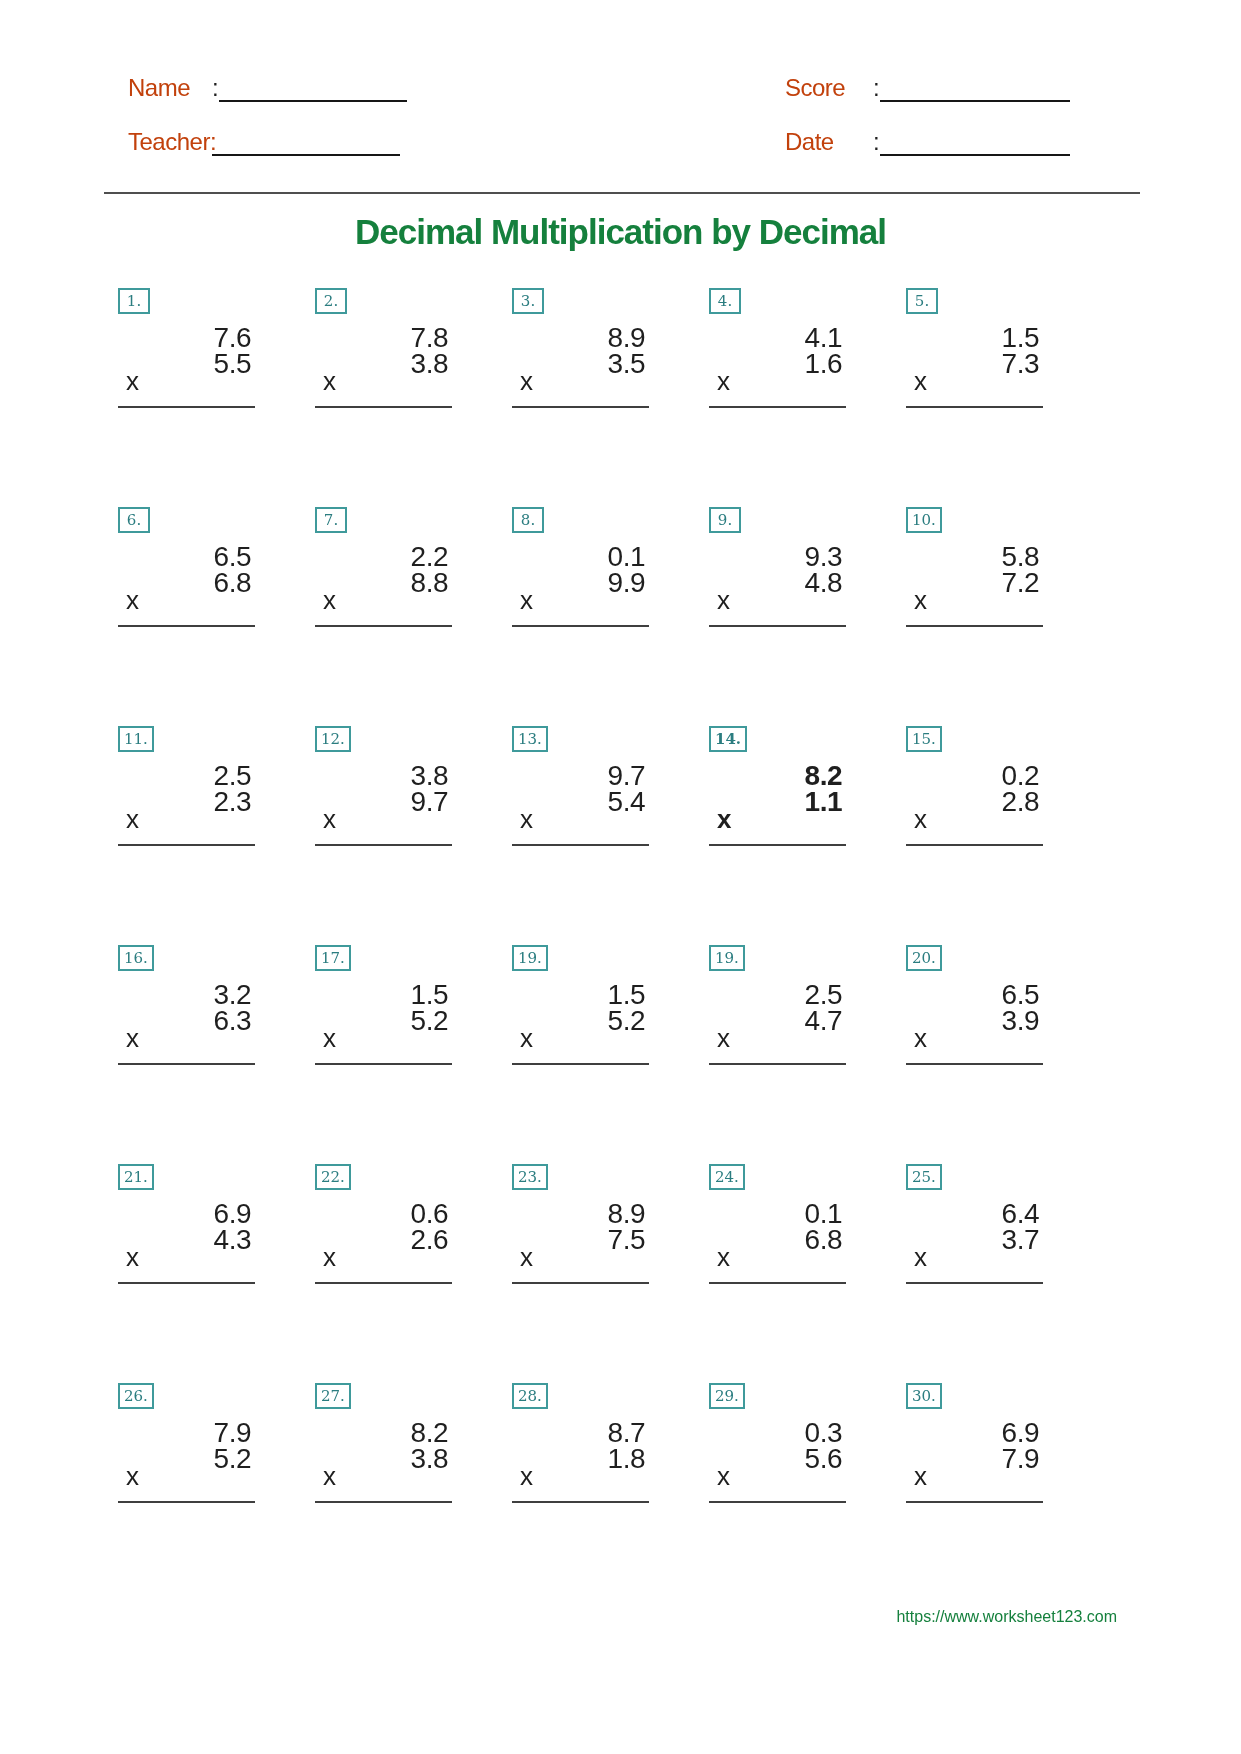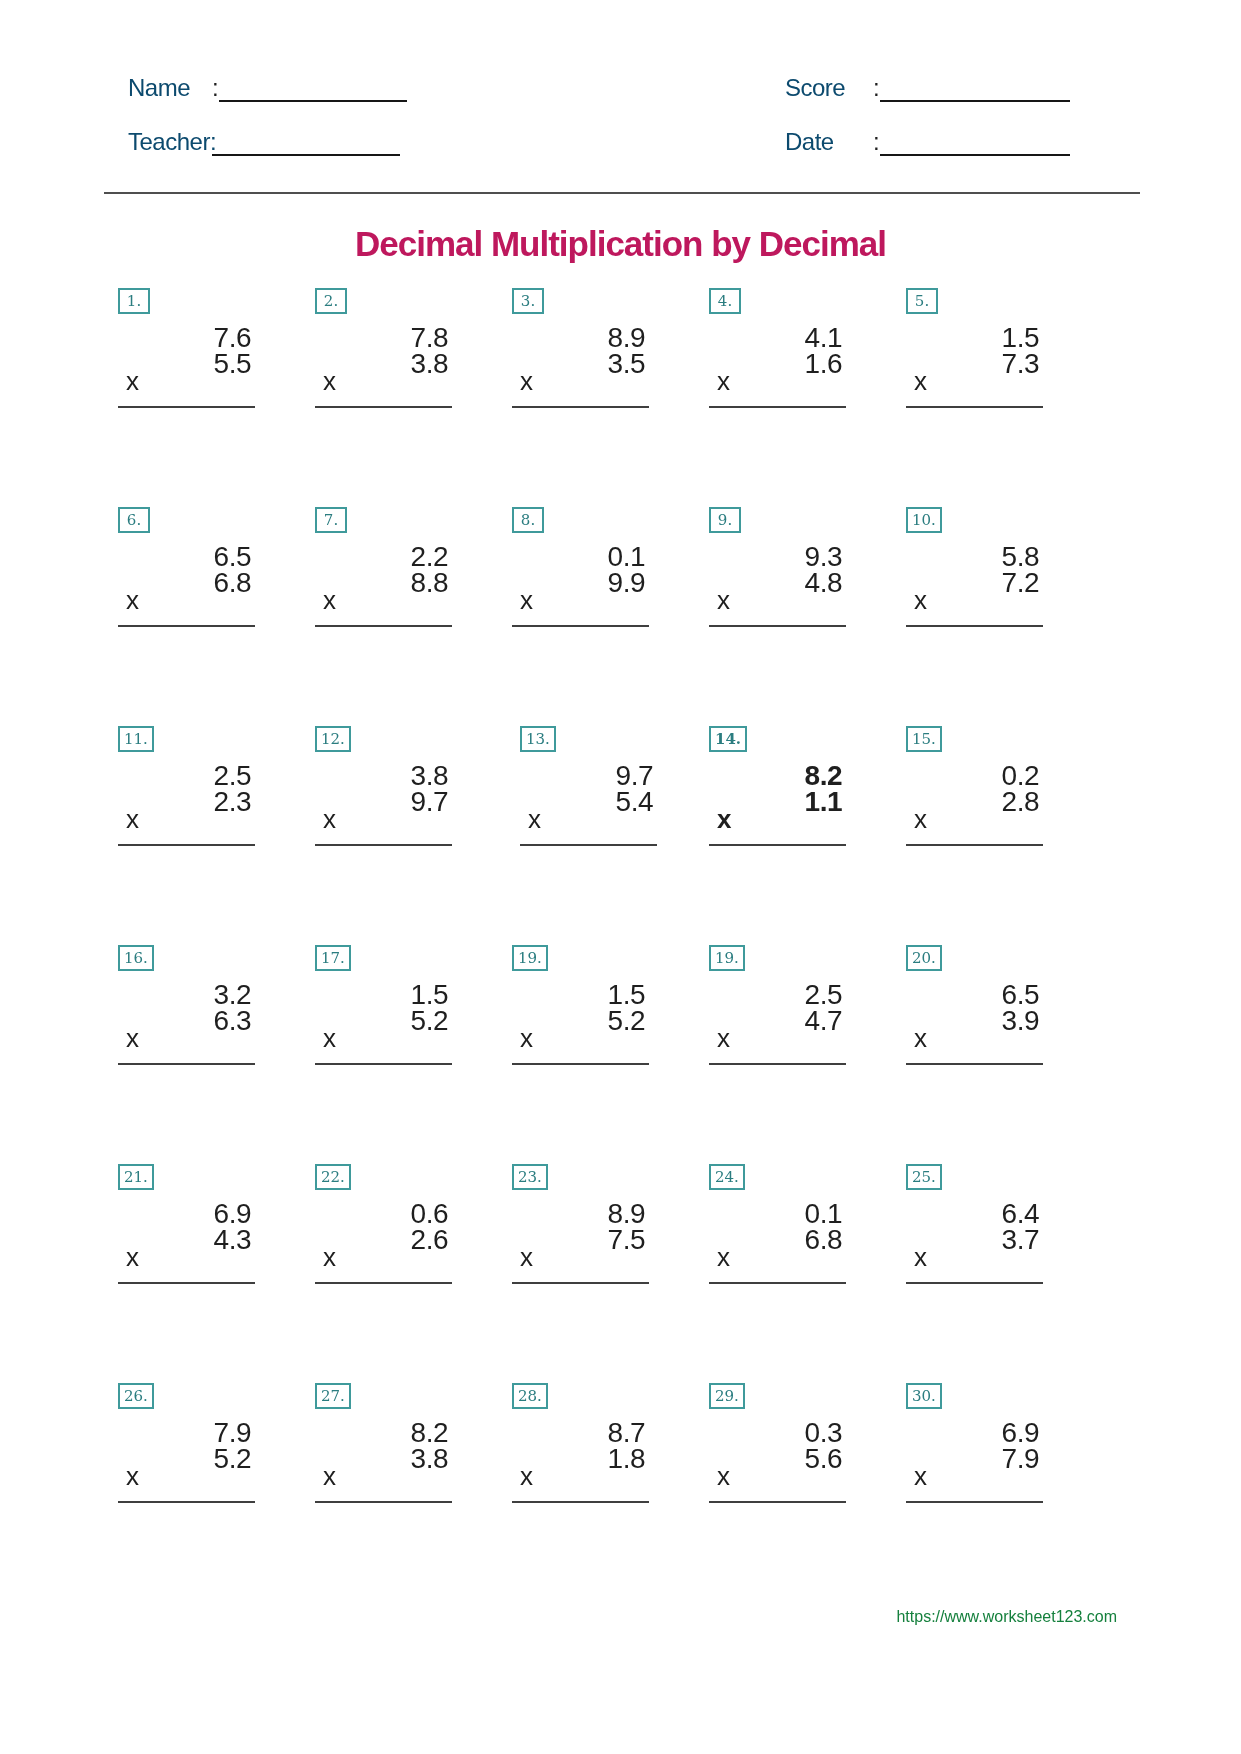--- a/index.html
+++ b/index.html
@@ -14,33 +14,33 @@
     width:1241px;height:1754px;
     background:#ffffff;
     font-family:"Liberation Sans", sans-serif;
     color:var(--ink);
     overflow:hidden;
   }
   
   .hdr-left{position:absolute;left:128px;top:72px;}
   .hdr-right{position:absolute;left:747px;top:72px;}
   .hdr-row{display:flex;align-items:flex-end;height:30px;margin-bottom:24px;}
-  .hdr-label{font-size:24px;letter-spacing:-0.5px;color:#0c4a6e;}
+  .hdr-label{font-size:24px;letter-spacing:-0.5px;color:#c2410c;}
   .hdr-left .hdr-label{width:84px;}
   .hdr-right .hdr-label{width:88px;margin-left:38px;}
   .hdr-colon{font-size:24px;}
   .hdr-line{display:inline-block;border-bottom:2px solid #161616;height:26px;}
   .hdr-left .hdr-line{width:188px;}
   .hdr-right .hdr-line{width:190px;}
   .divider{position:absolute;left:104px;top:192px;width:1036px;border-top:2px solid #4f4f4f;}
   
   .title{
-    position:absolute;left:0;top:224px;width:100%;
+    position:absolute;left:0;top:212px;width:100%;
     text-align:center;font-size:35px;font-weight:bold;
-    letter-spacing:-1px;color:#be185d;
+    letter-spacing:-1px;color:#15803d;
   }
   
   .cell{position:absolute;width:137px;height:126px;}
   .badge{
     position:absolute;left:0;top:0;
     min-width:20px;height:21px;padding:1px 4px 0 4px;
     border:2px solid var(--accent-border);
     color:var(--accent-text);
     font-family:"DejaVu Serif", serif;
     font-size:15px;line-height:21px;text-align:center;
@@ -181,21 +181,21 @@
         <div class="bot-num">2.3</div>
         <div class="answer-line"></div>
       </div>
       <div class="cell" style="left: 315px; top: 726px;">
         <div class="badge">12.</div>
         <div class="top-num">3.8</div>
         <span class="op">x</span>
         <div class="bot-num">9.7</div>
         <div class="answer-line"></div>
       </div>
-      <div class="cell" style="left: 512px; top: 726px; margin-left: 8px;">
+      <div class="cell" style="left: 512px; top: 726px;">
         <div class="badge">13.</div>
         <div class="top-num">9.7</div>
         <span class="op">x</span>
         <div class="bot-num">5.4</div>
         <div class="answer-line"></div>
       </div>
       <div class="cell" style="left: 709px; top: 726px; font-weight: bold;">
         <div class="badge">14.</div>
         <div class="top-num">8.2</div>
         <span class="op">x</span>

